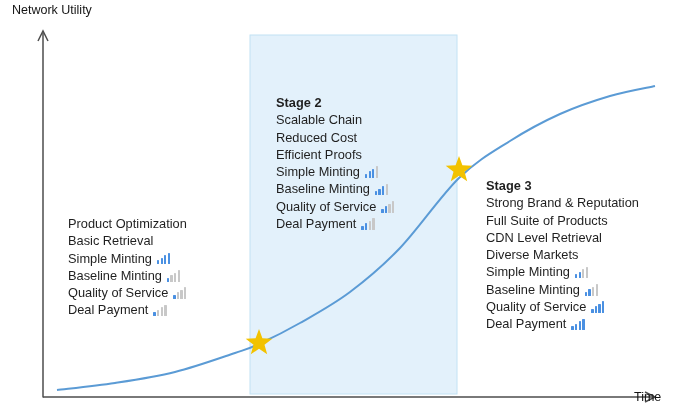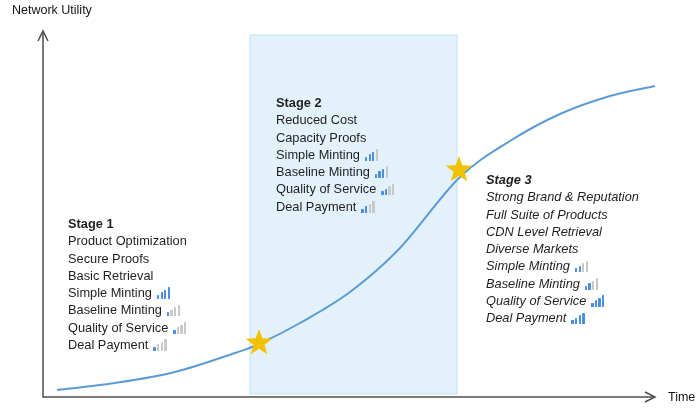--- a/index.html
+++ b/index.html
@@ -4,21 +4,21 @@
 <style>
   html,body{margin:0;padding:0;}
   body{
     width:700px;height:415px;position:relative;background:#ffffff;
     font-family:"Liberation Sans","DejaVu Sans",sans-serif;overflow:hidden;
     color:#1f1f1f;
   }
   #fig{position:absolute;left:0;top:0;z-index:1;}
   .axis-label{position:absolute;z-index:3;font-size:12.5px;color:#141414;white-space:nowrap;}
   #y-axis-label{left:12px;top:3px;}
-  #x-axis-label{left:634px;top:390px;margin-left:34px;}
+  #x-axis-label{left:634px;top:390px;}
   .stage-block{position:absolute;z-index:2;font-size:12.8px;line-height:17.3px;white-space:nowrap;}
   .stage-title{font-weight:bold;}
   .stage-item{display:flex;align-items:flex-end;}
   .bars{display:inline-flex;align-items:flex-end;margin-left:5px;margin-bottom:2.5px;}
   .bars i{display:block;width:2.4px;margin-right:1.2px;border-radius:0.6px;}
 </style>
 </head>
 <body>
 
 <svg id="fig" width="700" height="415" viewBox="0 0 700 415">
@@ -31,26 +31,22 @@
   <g id="stars">
       <polygon points="259.0,329.0 262.4,338.3 272.3,338.7 264.5,344.8 267.2,354.3 259.0,348.8 250.8,354.3 253.5,344.8 245.7,338.7 255.6,338.3" fill="#f2c200"></polygon>
       <polygon points="459.0,156.0 462.4,165.3 472.3,165.7 464.5,171.8 467.2,181.3 459.0,175.8 450.8,181.3 453.5,171.8 445.7,165.7 455.6,165.3" fill="#f2c200"></polygon>
     </g>
 </svg>
 
 <div class="axis-label" id="y-axis-label">Network Utility</div>
 <div class="axis-label" id="x-axis-label">Time</div>
 
 <div class="stage-block" style="left: 68px; top: 215px;">
-    <div class="stage-title">Stage 1</div>
     <div class="stage-item">
       <span>Product Optimization</span>
-    </div>
-    <div class="stage-item">
-      <span>Secure Proofs</span>
     </div>
     <div class="stage-item">
       <span>Basic Retrieval</span>
     </div>
     <div class="stage-item">
       <span>Simple Minting</span>
       <span class="bars">
         <i style="height: 4px; background: rgb(74, 144, 226);"></i>
         <i style="height: 6.5px; background: rgb(74, 144, 226);"></i>
         <i style="height: 9px; background: rgb(74, 144, 226);"></i>
@@ -81,24 +77,27 @@
         <i style="height: 4px; background: rgb(74, 144, 226);"></i>
         <i style="height: 6.5px; background: rgb(200, 200, 200);"></i>
         <i style="height: 9px; background: rgb(200, 200, 200);"></i>
         <i style="height: 11.5px; background: rgb(200, 200, 200);"></i>
       </span>
     </div>
   </div>
 <div class="stage-block" style="left: 276px; top: 72px; margin-top: 22px;">
     <div class="stage-title">Stage 2</div>
     <div class="stage-item">
+      <span>Scalable Chain</span>
+    </div>
+    <div class="stage-item">
       <span>Reduced Cost</span>
     </div>
     <div class="stage-item">
-      <span>Capacity Proofs</span>
+      <span>Efficient Proofs</span>
     </div>
     <div class="stage-item">
       <span>Simple Minting</span>
       <span class="bars">
         <i style="height: 4px; background: rgb(74, 144, 226);"></i>
         <i style="height: 6.5px; background: rgb(74, 144, 226);"></i>
         <i style="height: 9px; background: rgb(74, 144, 226);"></i>
         <i style="height: 11.5px; background: rgb(200, 200, 200);"></i>
       </span>
     </div>
@@ -123,21 +122,21 @@
     <div class="stage-item">
       <span>Deal Payment</span>
       <span class="bars">
         <i style="height: 4px; background: rgb(74, 144, 226);"></i>
         <i style="height: 6.5px; background: rgb(74, 144, 226);"></i>
         <i style="height: 9px; background: rgb(200, 200, 200);"></i>
         <i style="height: 11.5px; background: rgb(200, 200, 200);"></i>
       </span>
     </div>
   </div>
-<div class="stage-block" style="left: 486px; top: 171px; font-style: italic;">
+<div class="stage-block" style="left: 486px; top: 177px;">
     <div class="stage-title">Stage 3</div>
     <div class="stage-item">
       <span>Strong Brand &amp; Reputation</span>
     </div>
     <div class="stage-item">
       <span>Full Suite of Products</span>
     </div>
     <div class="stage-item">
       <span>CDN Level Retrieval</span>
     </div>

